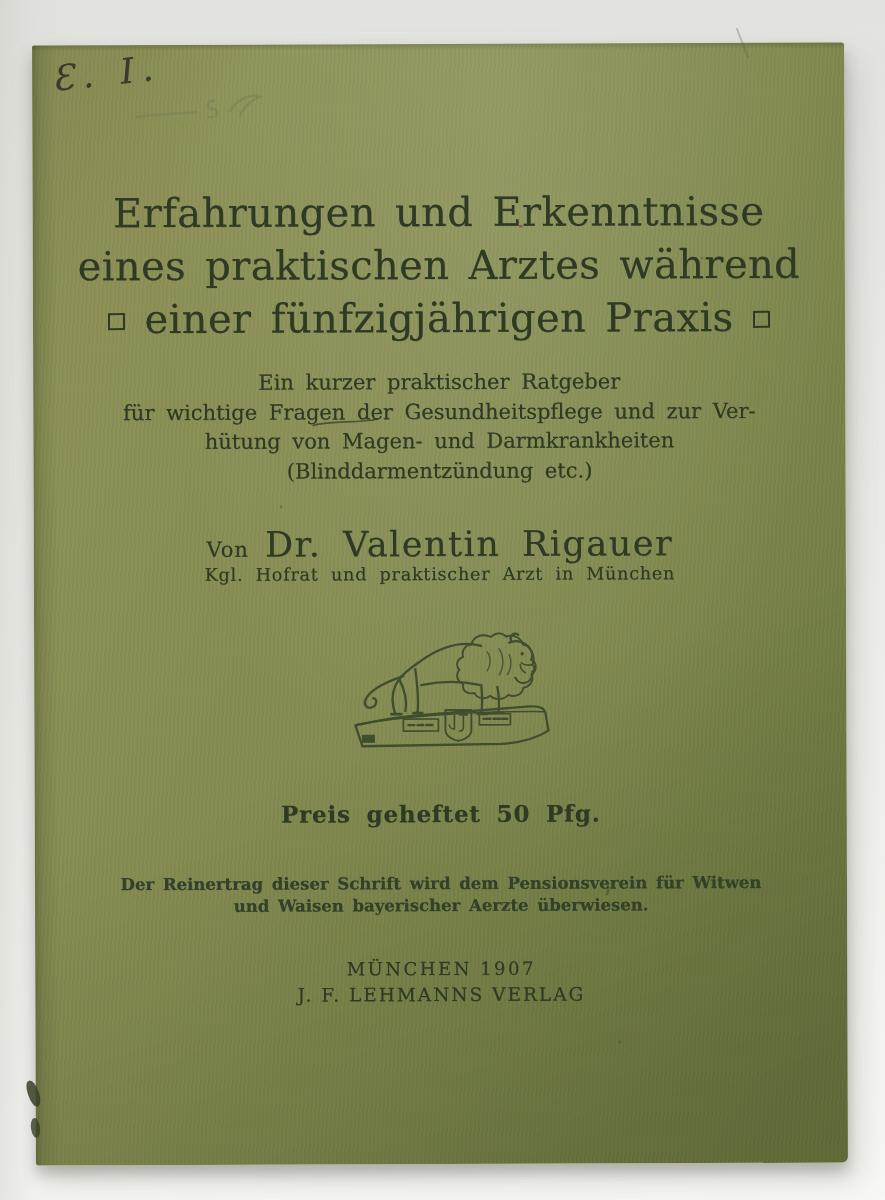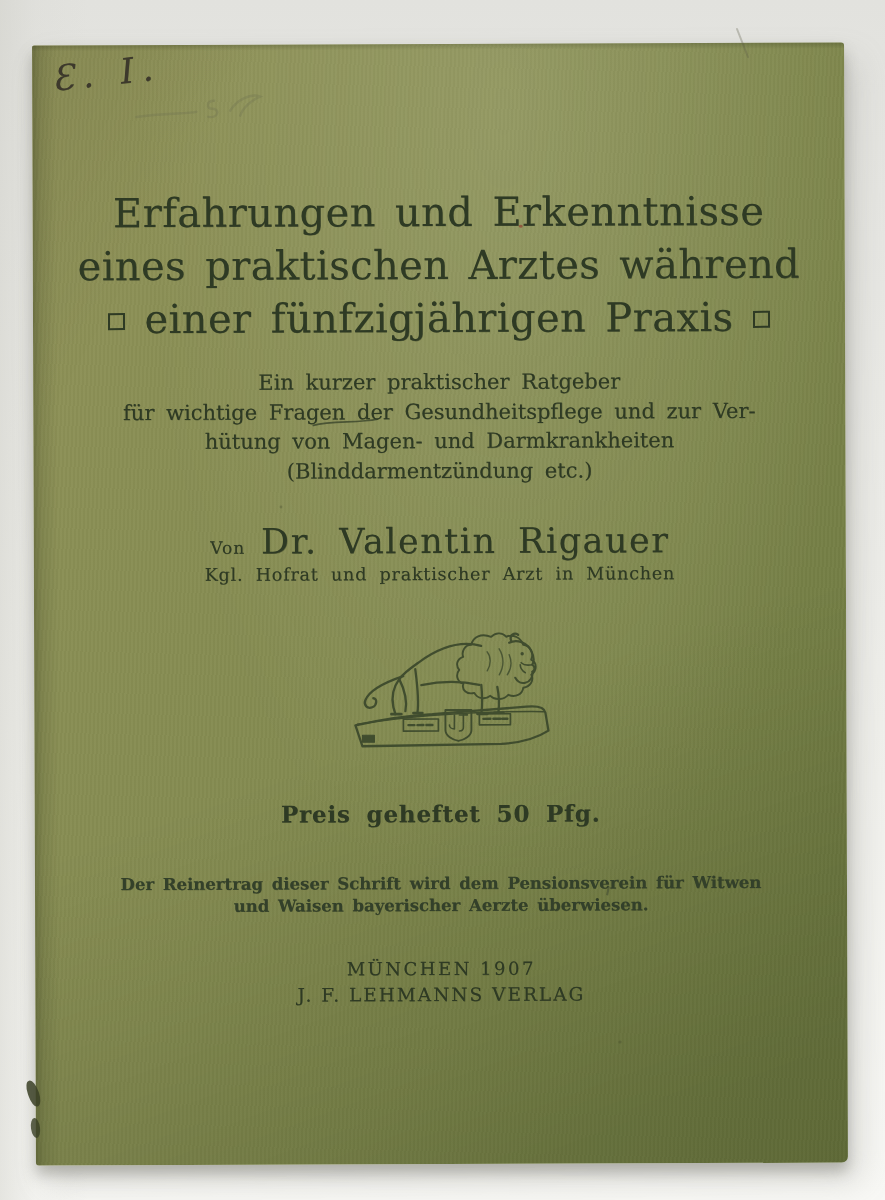--- a/index.html
+++ b/index.html
@@ -38,21 +38,21 @@
   }
   .pencil{position:absolute;left:98px;top:44px;opacity:.8;}
   .title{top:142px;font-size:40px;line-height:53px;word-spacing:6px;letter-spacing:.4px;}
   .sq{
     display:inline-block;width:13px;height:13px;border:2.5px solid #2e3a24;
     margin:0 20px;transform:translateY(-3px);
   }
   .subtitle{top:324px;font-size:21px;line-height:29.5px;word-spacing:5px;}
   .underline-svg{position:absolute;left:278px;top:372px;opacity:.7;}
   .byline{top:470px;display:flex;justify-content:center;align-items:baseline;gap:16px;}
-  .von{font-size:17px;letter-spacing:1px;margin-top:23px;}
+  .von{font-size:21px;letter-spacing:1px;margin-top:23px;}
   .author{font-size:35px;letter-spacing:1.5px;word-spacing:9px;}
   .author-title{top:520px;font-size:17.5px;letter-spacing:.8px;word-spacing:6px;}
   .lion{position:absolute;left:306px;top:562px;}
   .price{top:756px;font-size:23px;font-weight:bold;letter-spacing:.8px;word-spacing:7px;}
   .note{top:829px;font-size:16.5px;line-height:22px;font-weight:bold;word-spacing:3px;color:#33402a;}
   .imprint{top:913px;line-height:24px;}
   .imprint-city{font-size:18px;letter-spacing:2.5px;}
   .imprint-pub{font-size:18.5px;letter-spacing:2px;margin-top:2px;}
   .speck{position:absolute;left:486px;top:181px;width:4px;height:3px;border-radius:50%;
     background:#8f5038;opacity:.85;}

